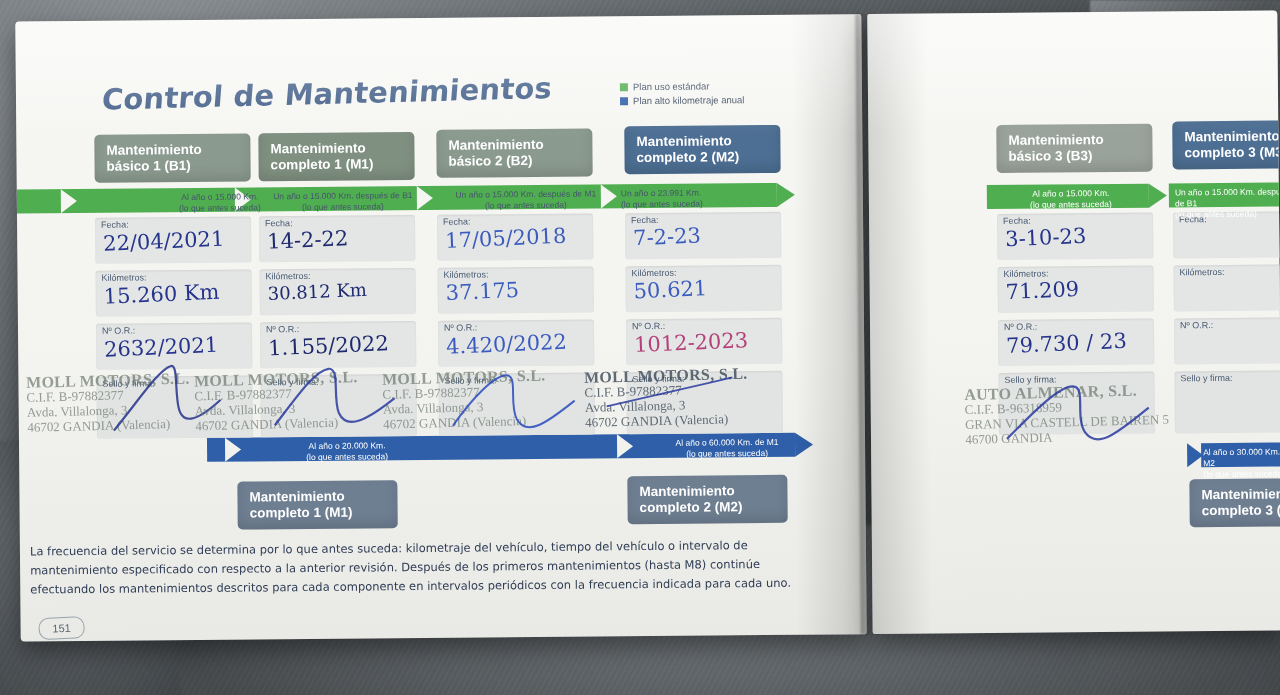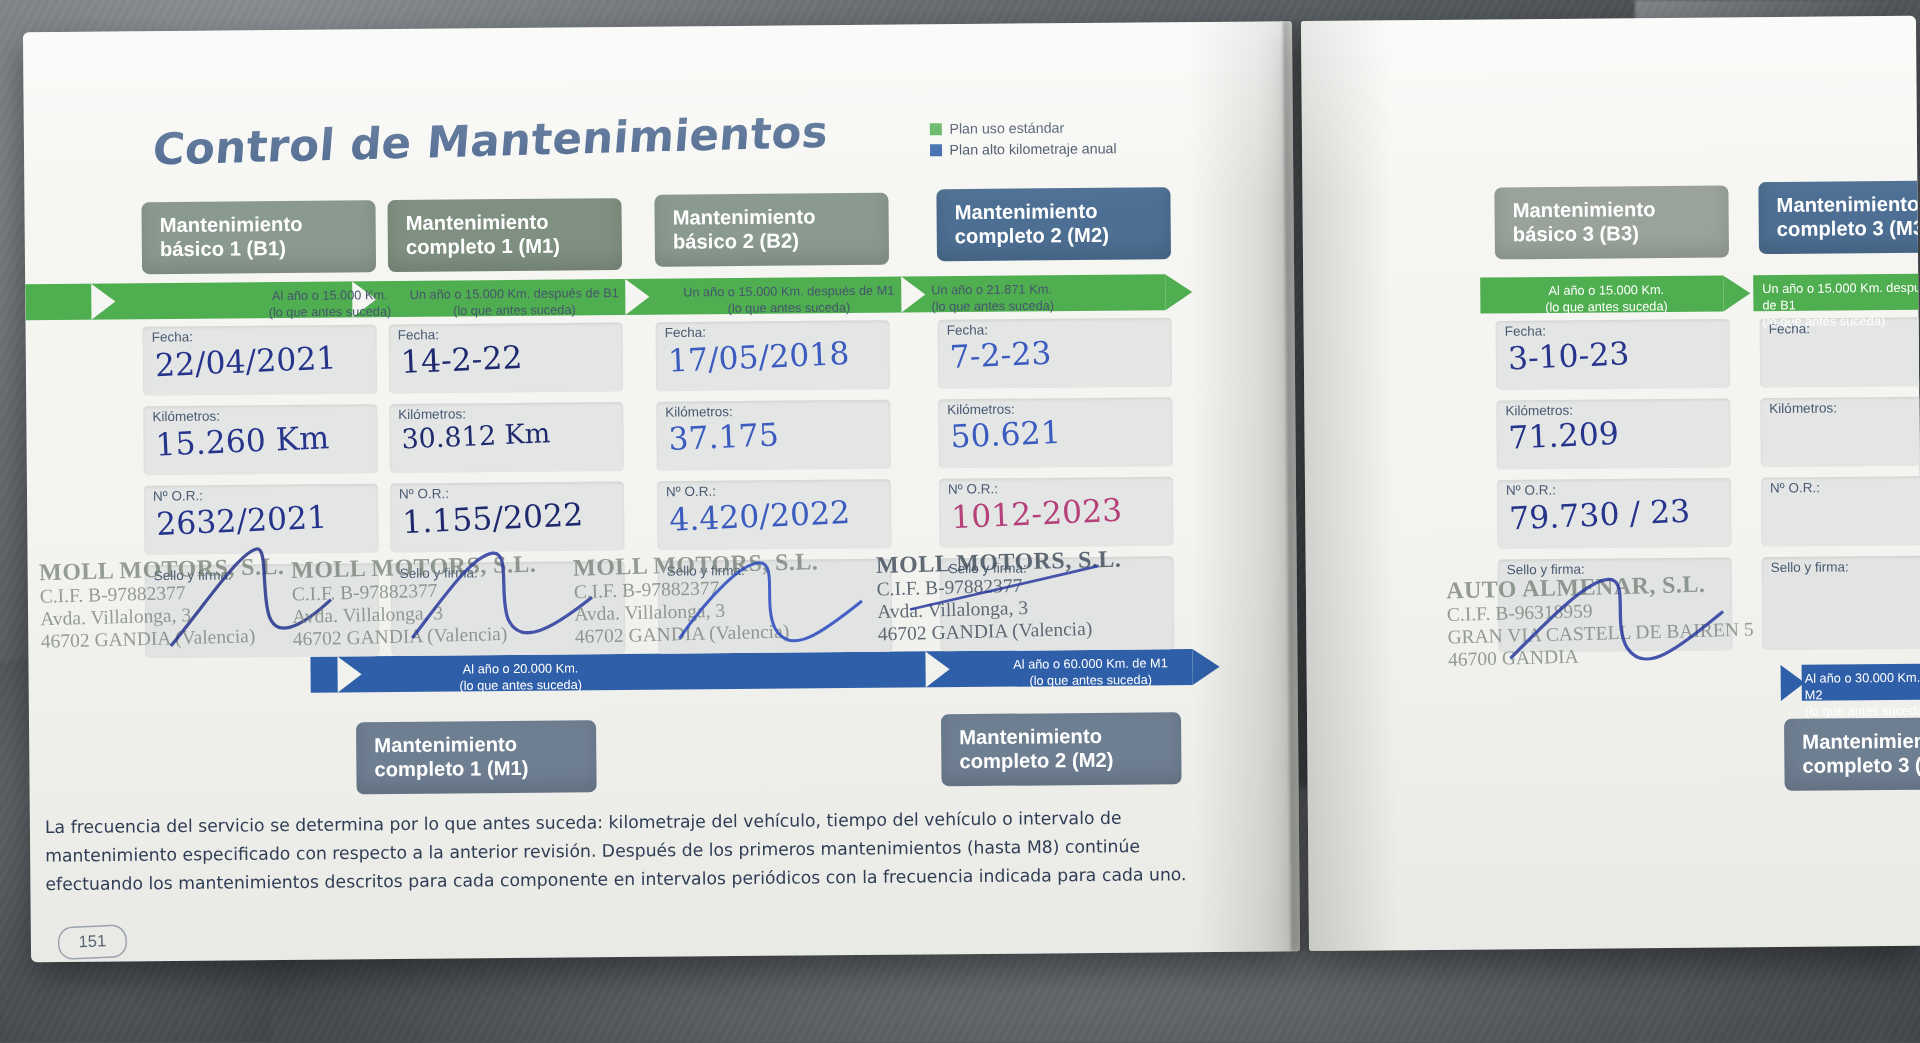--- a/index.html
+++ b/index.html
@@ -310,21 +310,21 @@
       </div>
       <div class="field">
         <span class="lbl">Nº O.R.:</span>
         <span class="hand ink-pink">1012-2023</span>
       </div>
       <div class="field tall">
         <span class="lbl">Sello y firma:</span>
       </div>
     </div>
     <div class="smallcap" style="position:absolute;left:604px;top:172px;width:150px;text-align:left;line-height:11px;">
-      <span>Un año o 21.871 Km.</span><br>
+      <span>Un año o 23.991 Km.</span><br>
       <span>(lo que antes suceda)</span>
     </div>
     <div class="stamp dark" style="left:566px;top:352px;">
       <div class="big">MOLL MOTORS, S.L.</div>
       <div>C.I.F. B-97882377</div>
       <div>Avda. Villalonga, 3</div>
       <div>46702 GANDIA (Valencia)</div>
     </div>
     <svg class="sig" style="left:584px;top:356px;" width="150" height="60">
       <path d="M4 34 C40 26 86 16 130 6" fill="none" stroke="#2a3aa0" stroke-width="1.8"></path>

